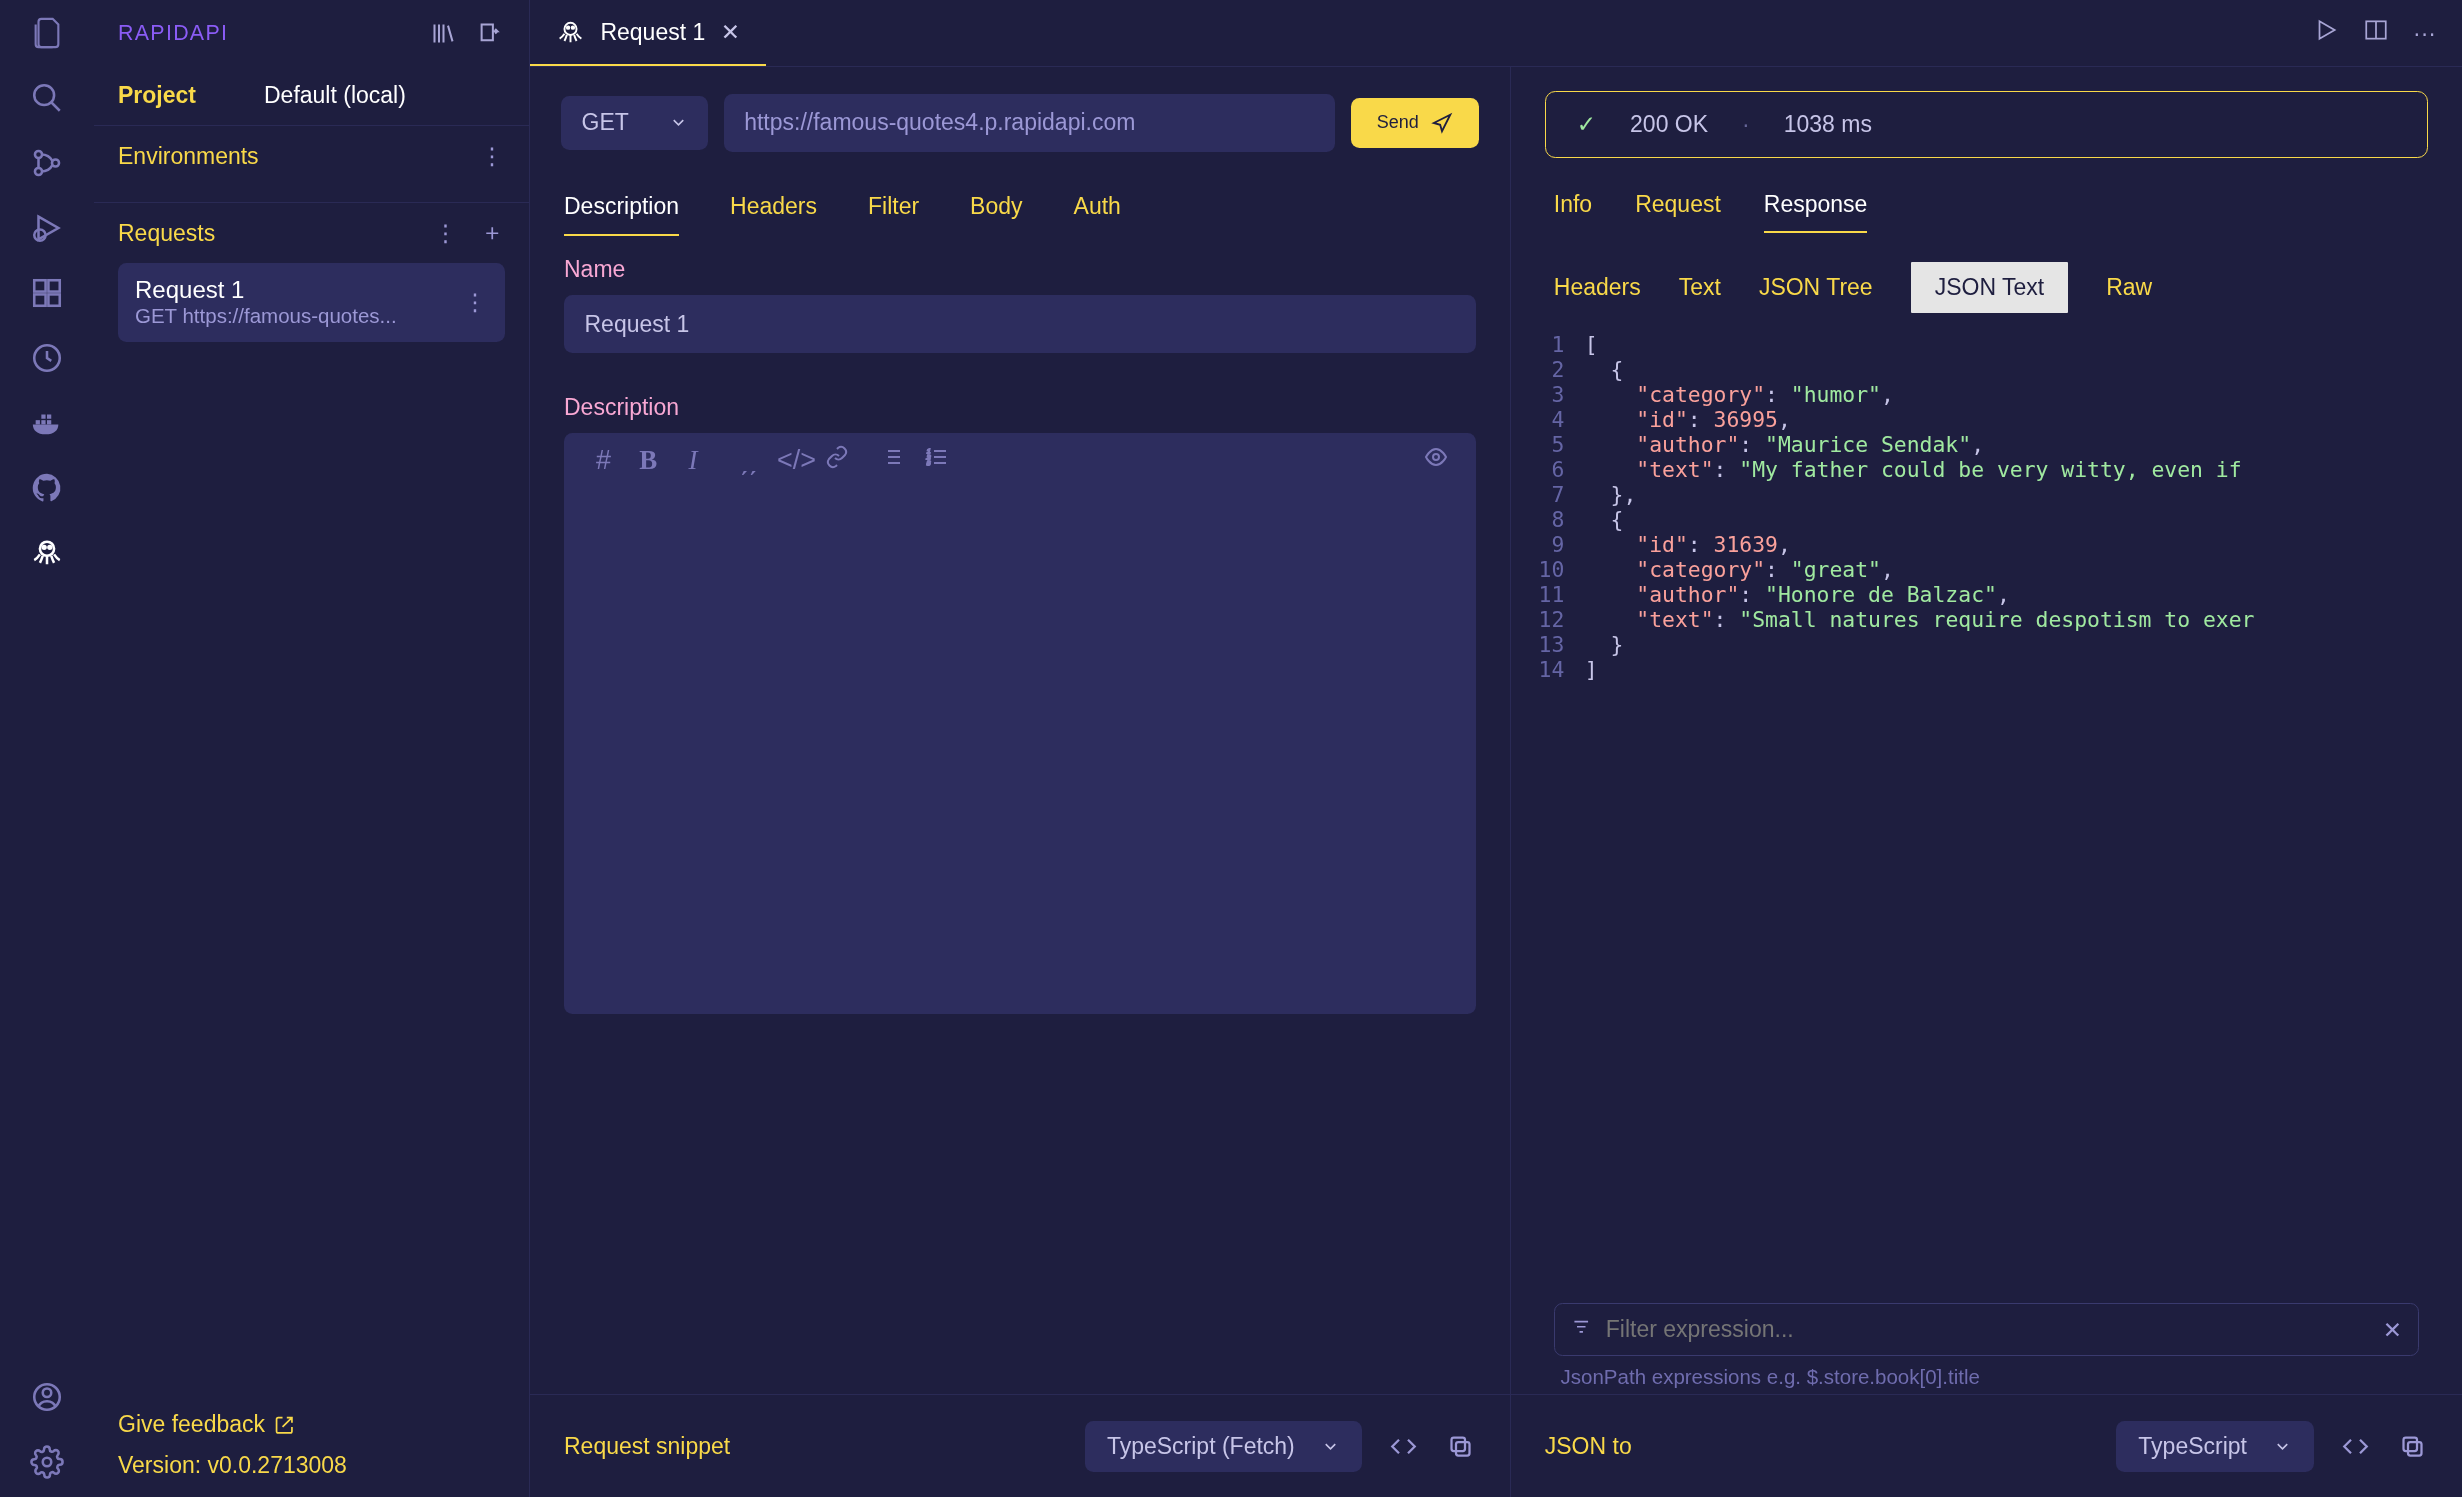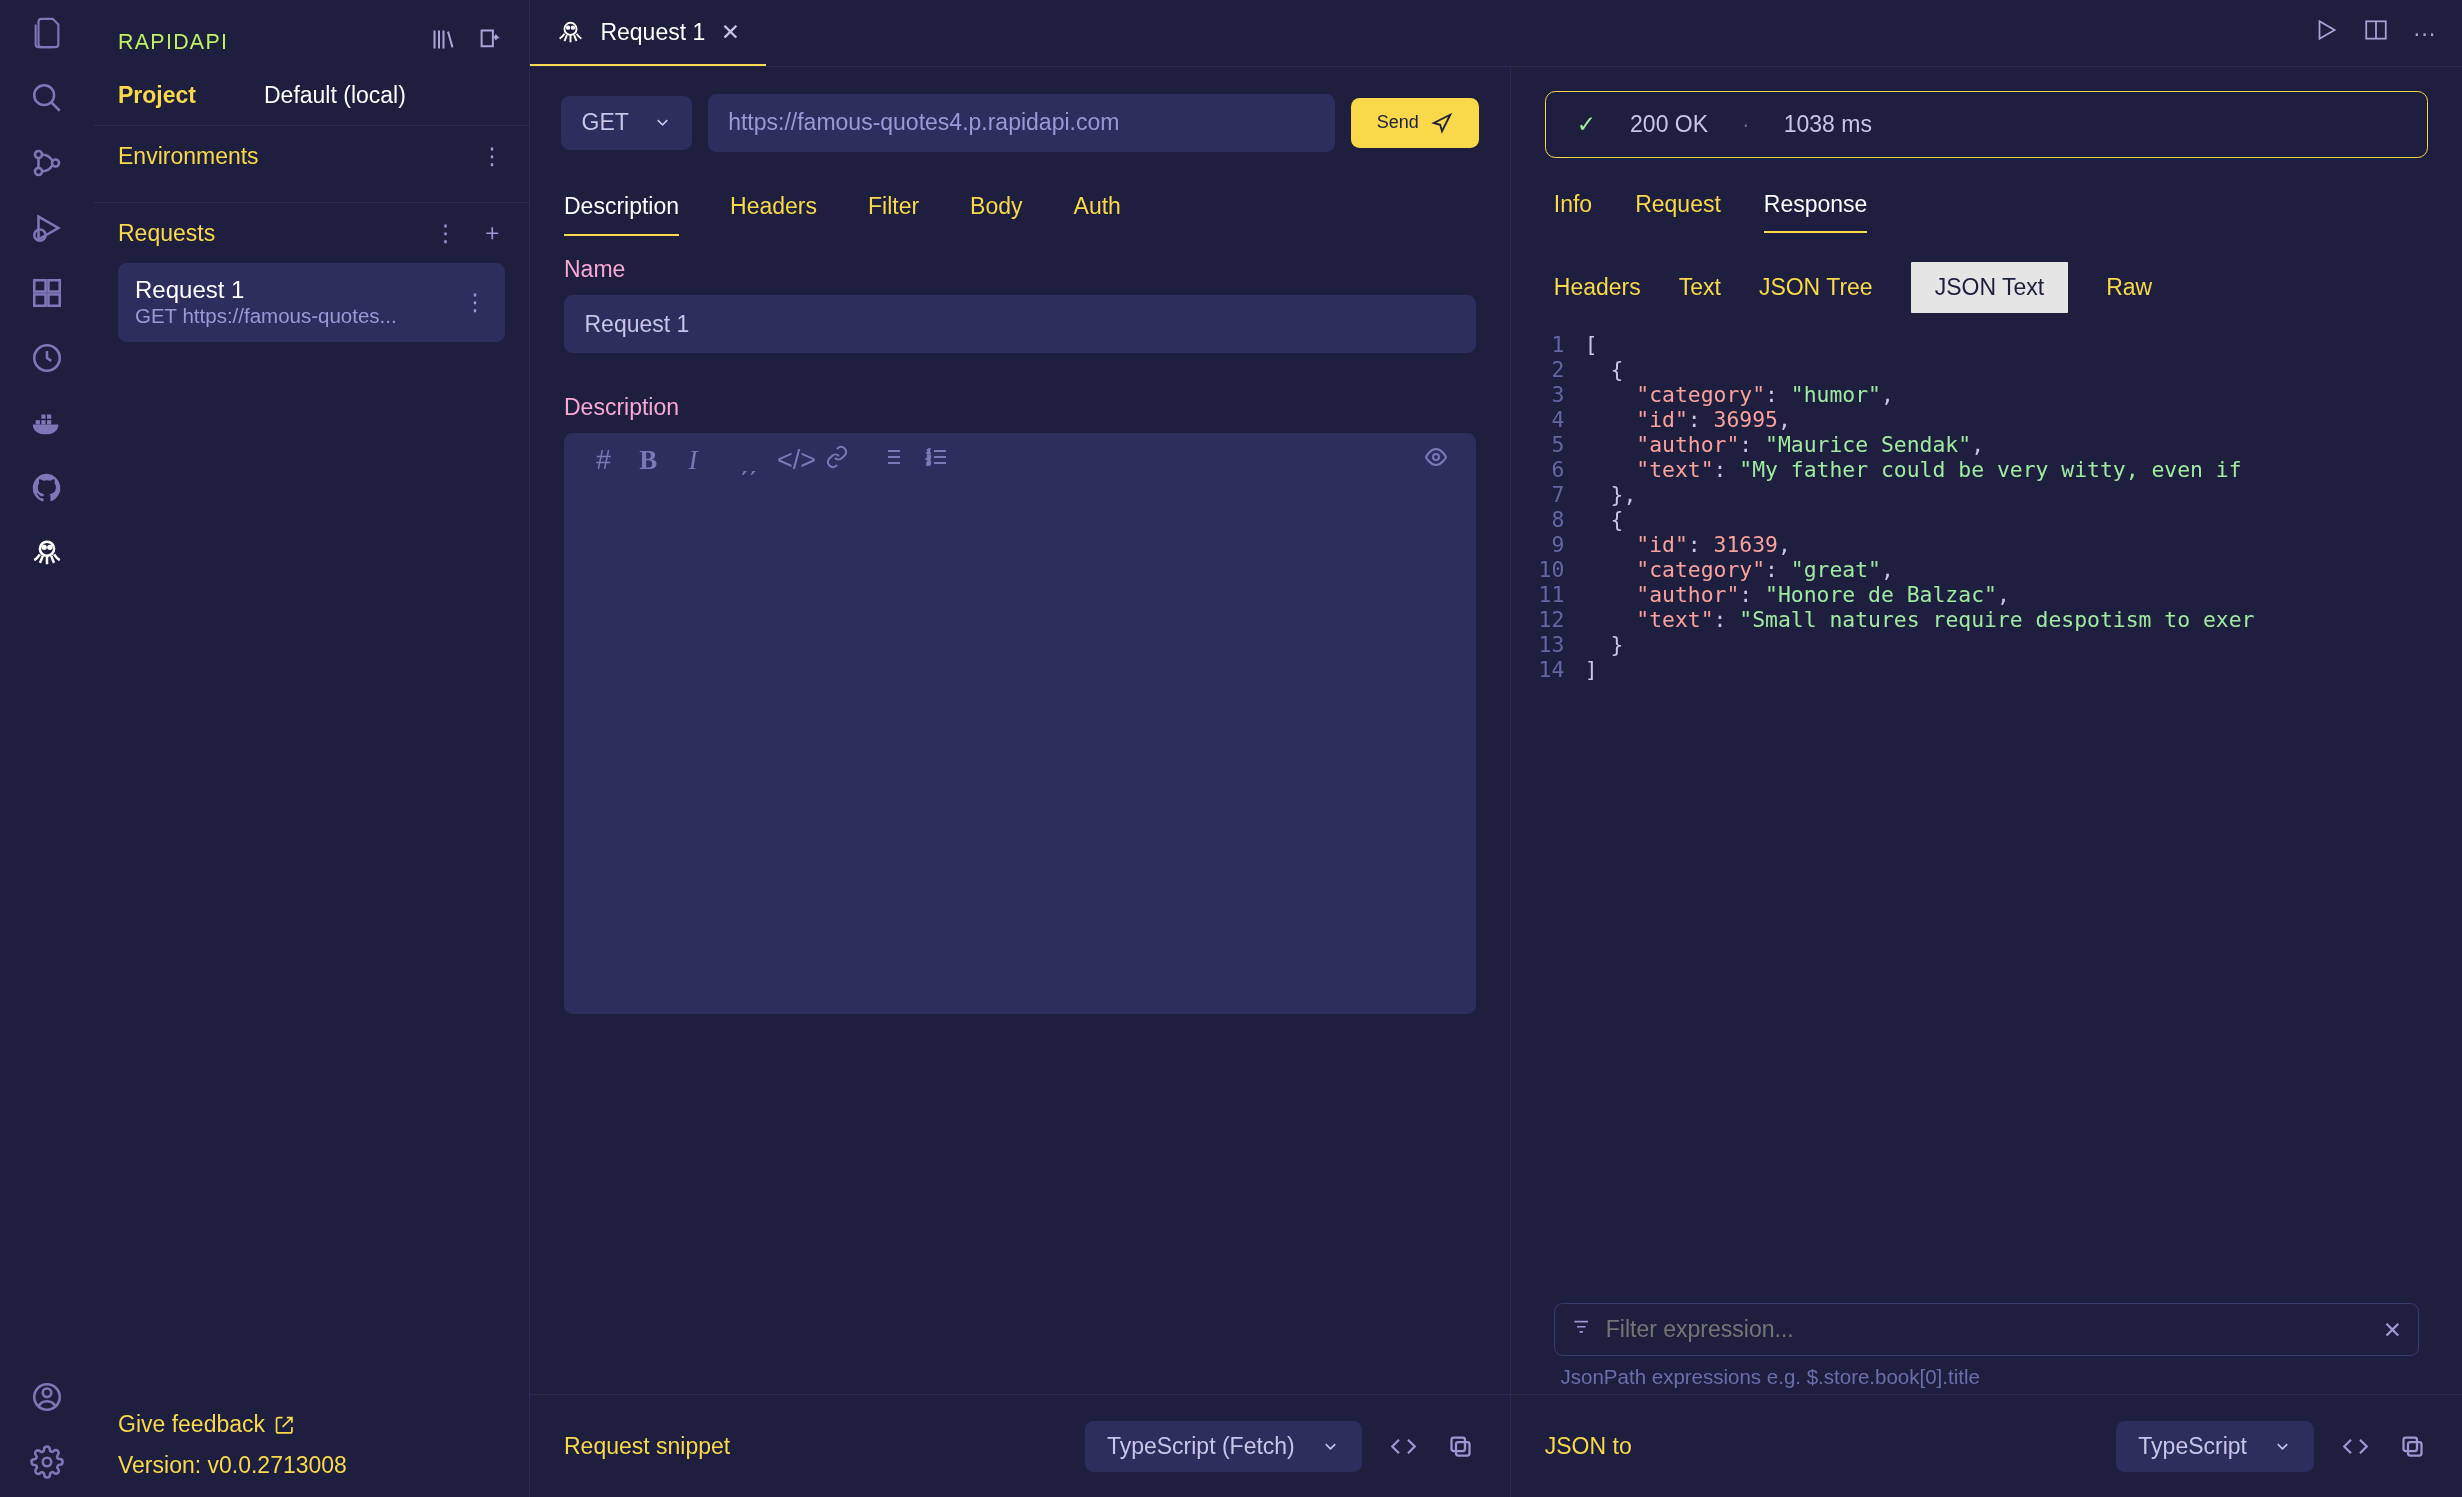--- a/index.html
+++ b/index.html
@@ -37,26 +37,26 @@
 
 .sidebar {
   width: 436px;
   background: #1e1e3f;
   display: flex;
   flex-direction: column;
   border-right: 0.9px solid #2a2a55;
 }
 .sidebar-header {
   display: flex;
-  align-items: flex-end;
+  align-items: center;
   justify-content: space-between;
   padding: 12px 24px;
   font-size: 21.4px;
   letter-spacing: 1.3px;
-  color: #bef264;
+  color: #8b5cf6;
   height: 67px;
   gap: 24px;
 }
 .sidebar-header-icons { display: flex; gap: 15.4px; }
 .sb-icon { width: 31px; height: 31px; color: #a8a5d5; cursor:pointer; display:flex;align-items:center;justify-content:center;}
 .sb-icon svg{width:27px;height:27px;}
 
 .project-row {
   display: flex;
   align-items: center;
@@ -141,21 +141,21 @@
 
 
 .content-split { display: flex; flex: 1; min-height: 0; }
 .request-panel { flex: 1.03; display:flex; flex-direction:column; min-width:0; }
 .response-panel { flex: 1; display:flex; flex-direction:column; min-width:0; border-left: 0.9px solid #2a2a55; }
 
 
 .req-topbar { display: flex; gap: 15.4px; padding: 27px 31px 10.3px; align-items: center; }
 .method-select {
   background: #2d2d5e; border-radius: 8.5px; padding: 13.7px 20.5px;
-  display: flex; align-items: center; gap: 24px; color:#c7c5e8; cursor:pointer;
+  display: flex; align-items: center; gap: 40px; color:#c7c5e8; cursor:pointer;
 }
 .url-input {
   flex:1; background:#2d2d5e; border:none; border-radius:8.5px; padding: 15.4px 20.5px;
   color:#9c98d6; font-size: 23px; outline:none;
 }
 .send-btn {
   background: #f9d949; color: #1e1e3f; border:none; border-radius:8.5px;
   padding: 13.7px 26px; font-size: 18px; font-weight: 500; display:flex; align-items:center; gap:12px; cursor:pointer;
 }
 .send-btn svg{width:22px;height:22px;}

